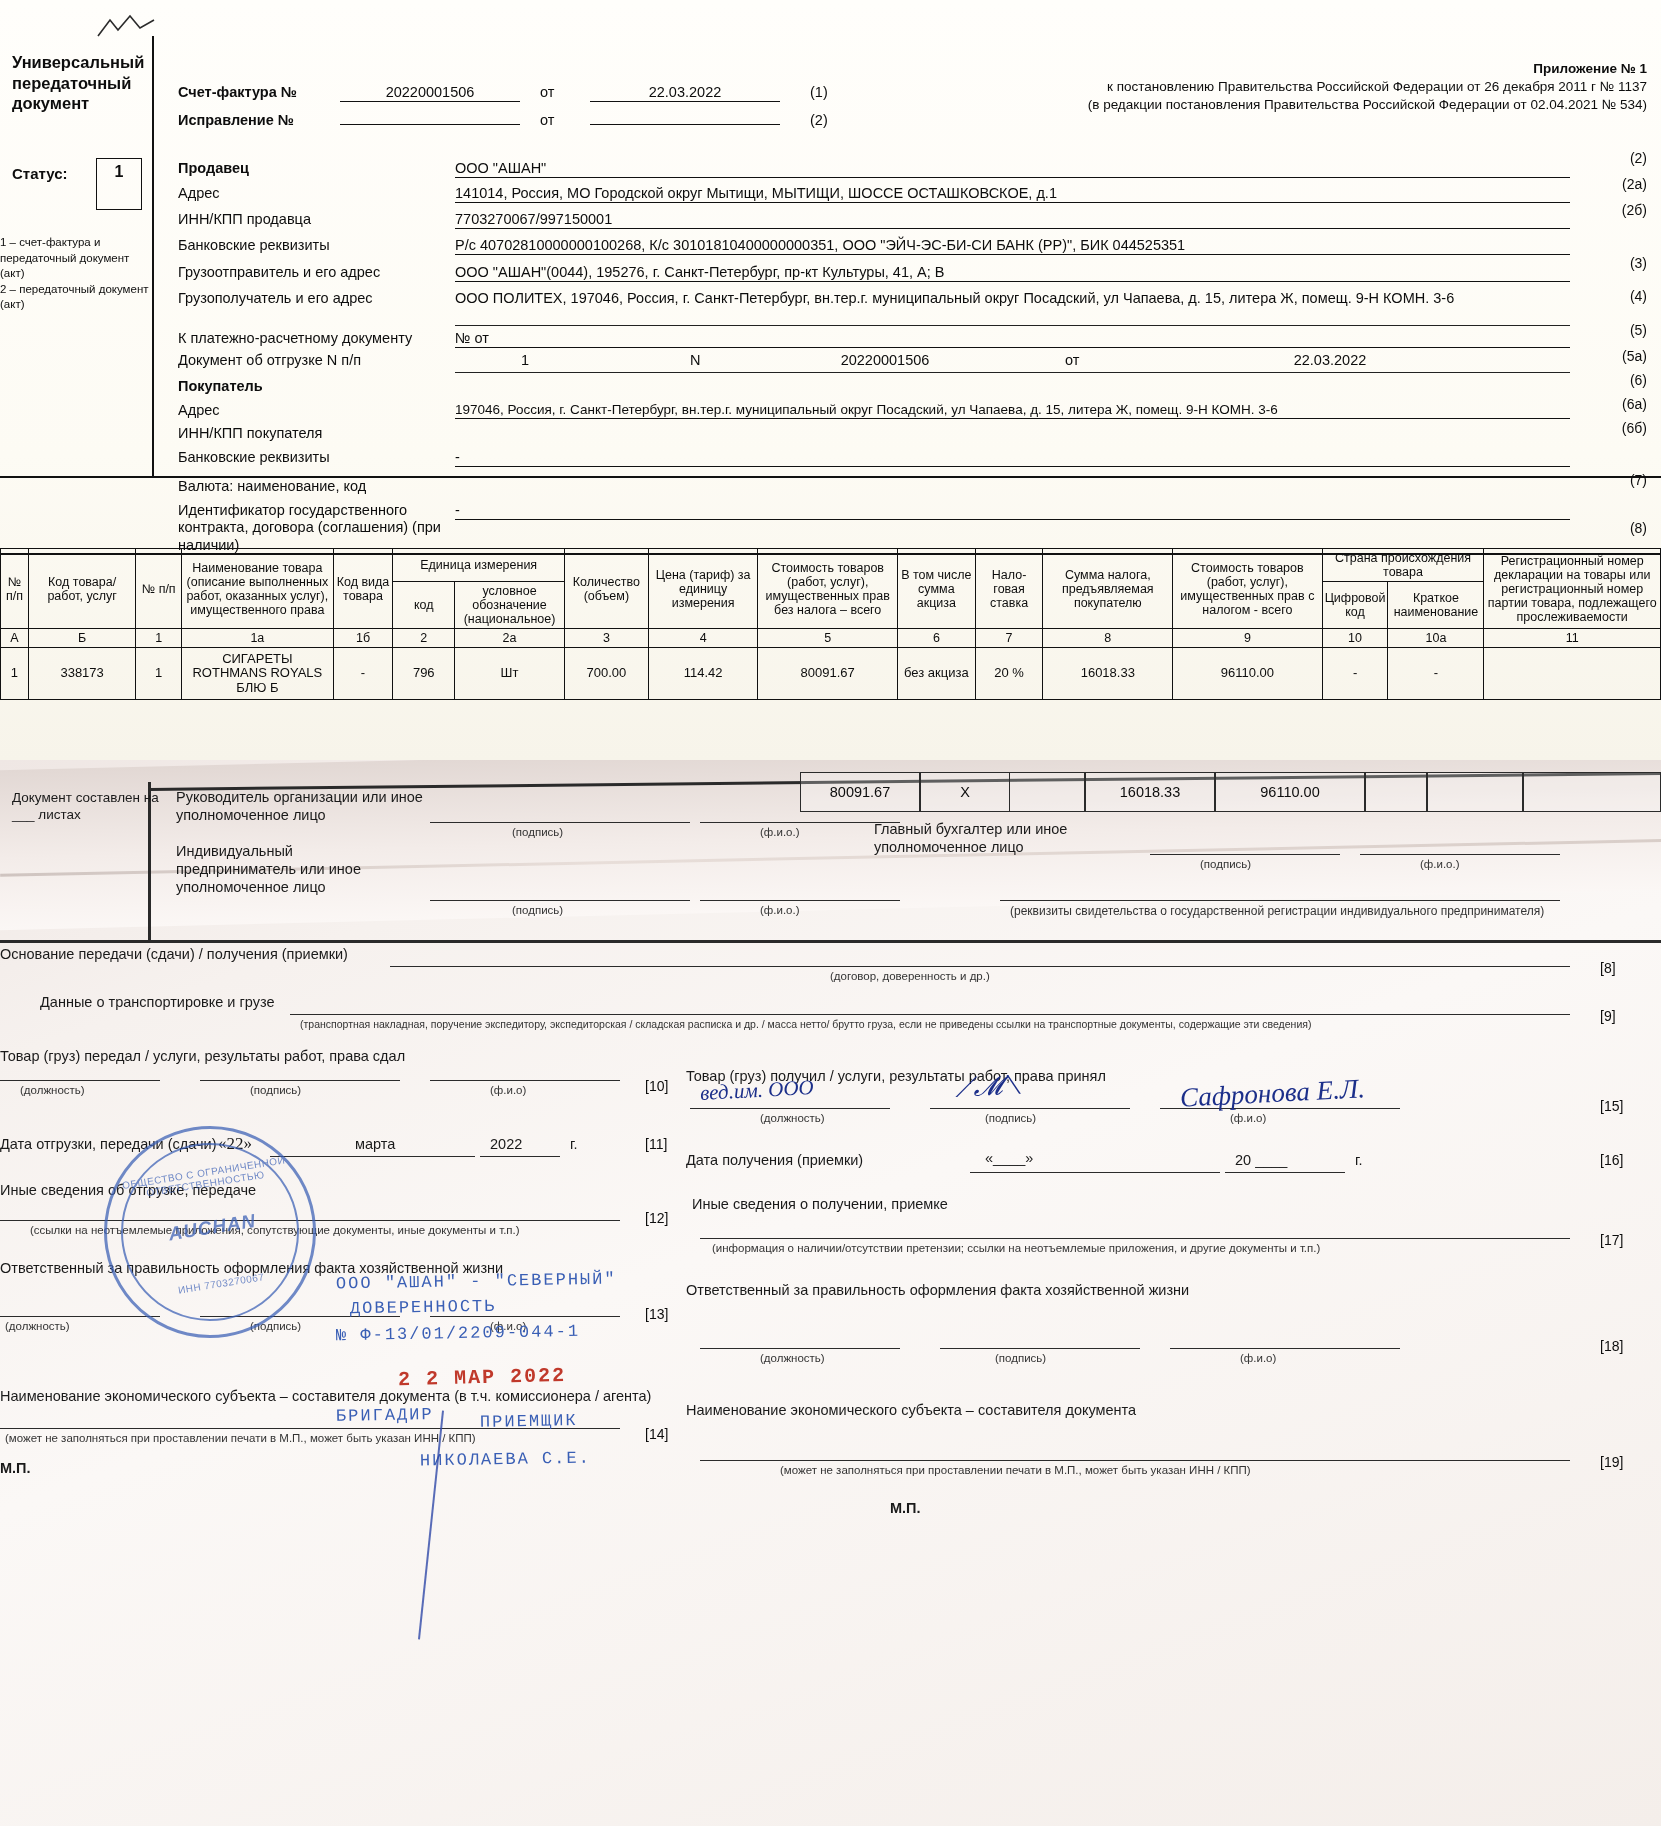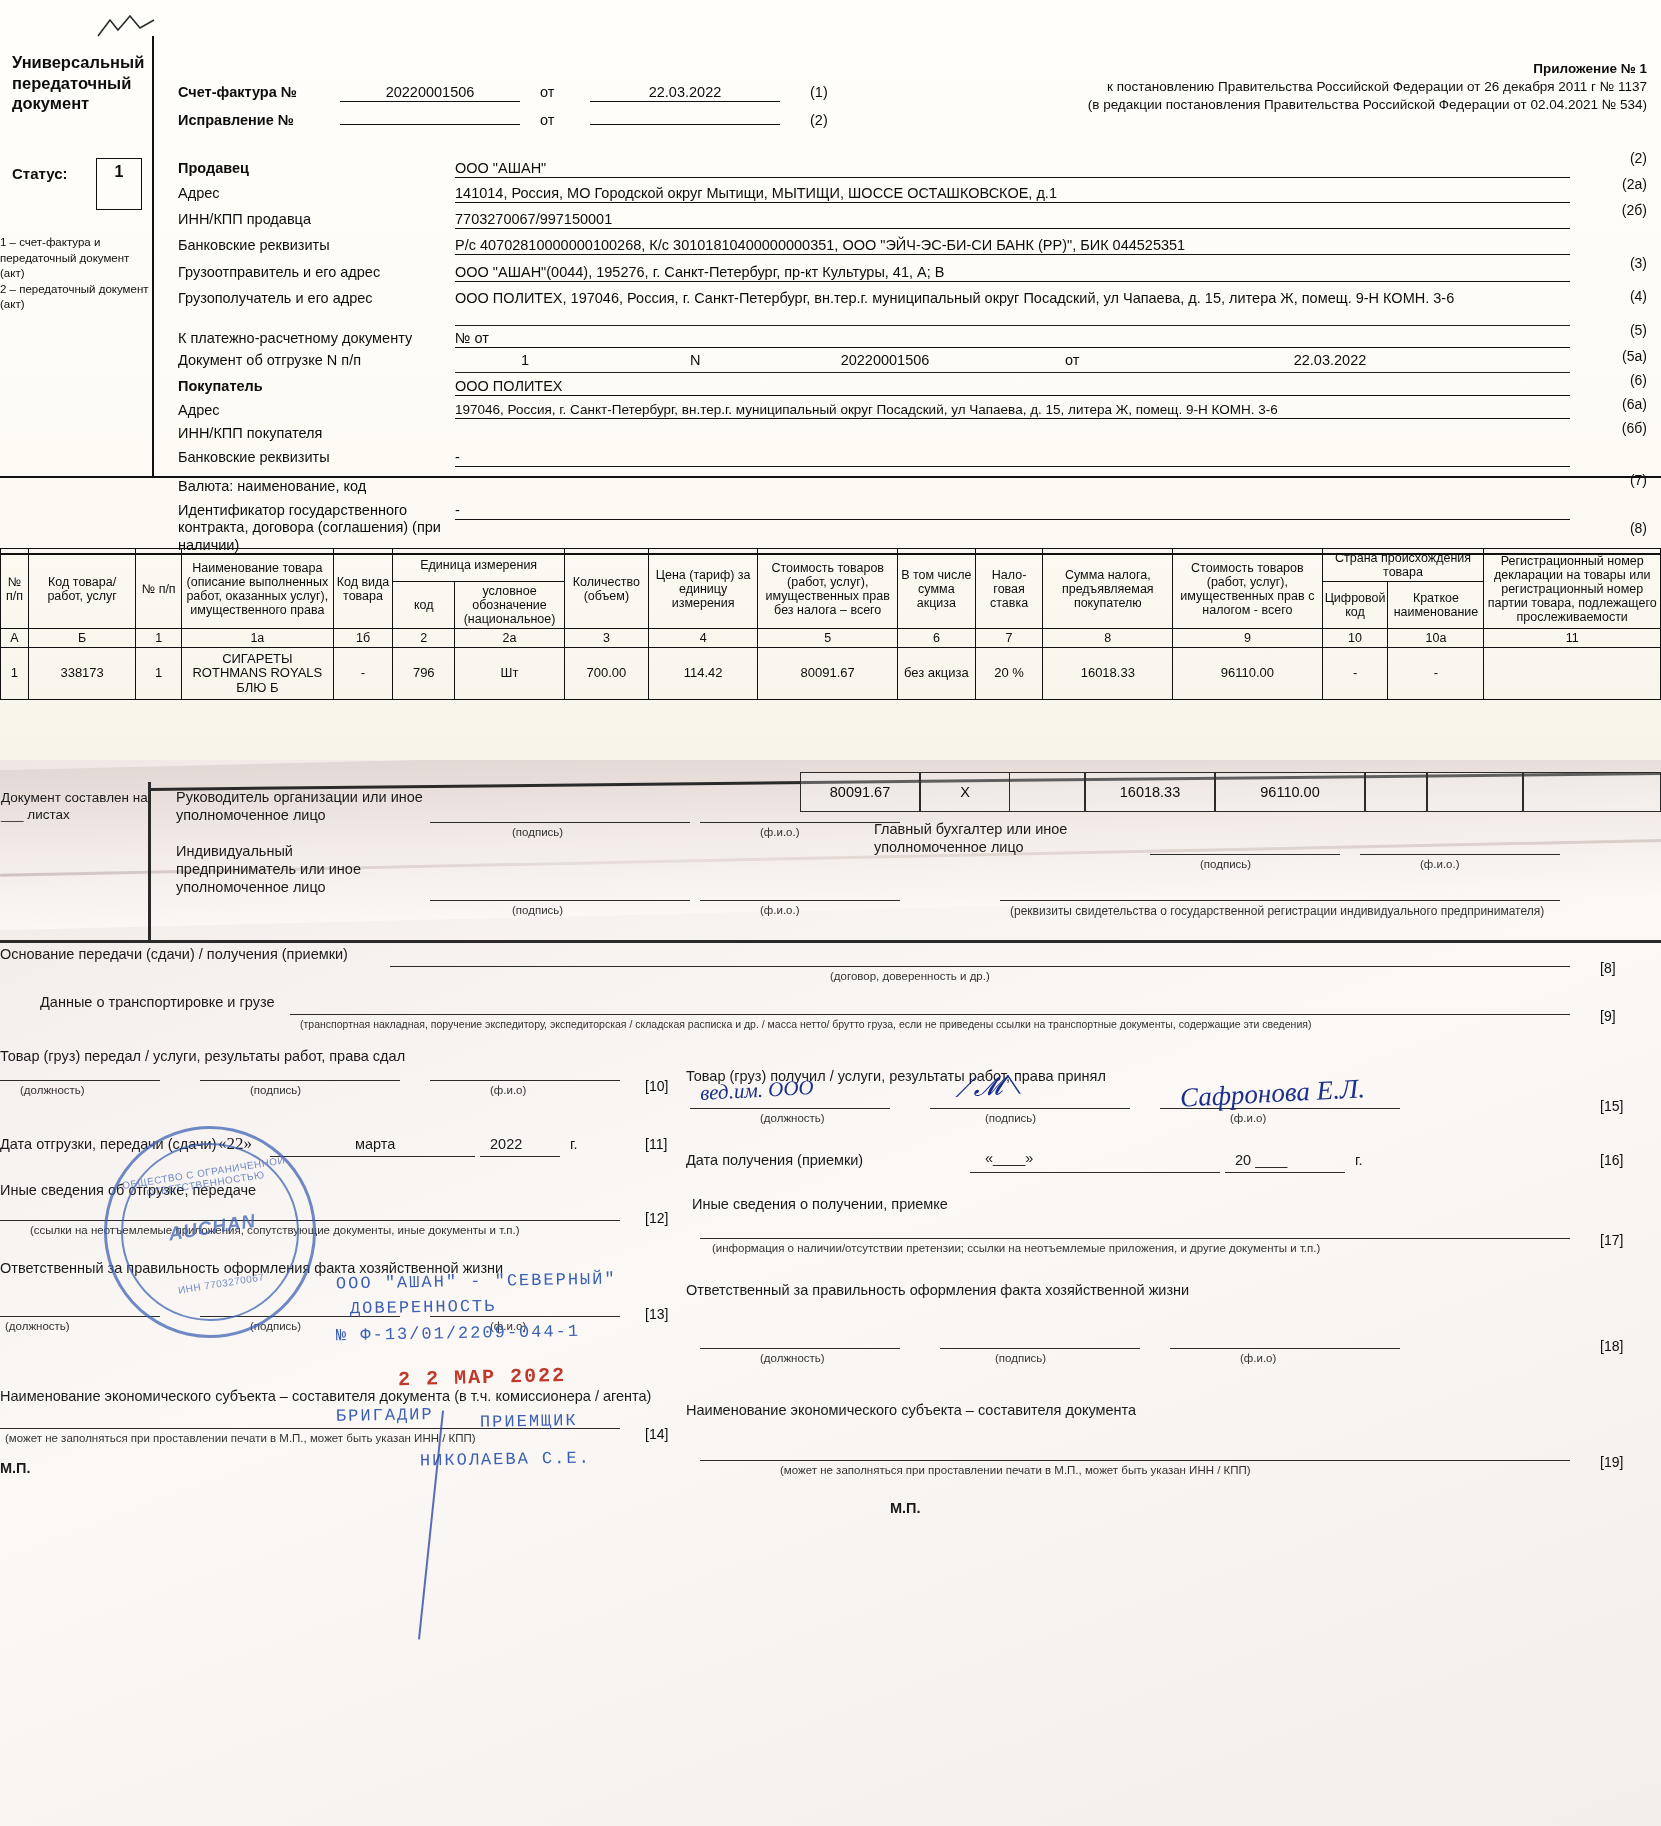--- a/index.html
+++ b/index.html
@@ -197,21 +197,20 @@
   <div class="tl t" style="left:178px; top:352px;">Документ об отгрузке N п/п</div>
   <div class="tl t ctr" style="left:455px; top:352px; width:140px;">1</div>
   <div class="tl t" style="left:690px; top:352px;">N</div>
   <div class="tl t ctr" style="left:760px; top:352px; width:250px;">20220001506</div>
   <div class="tl t" style="left:1065px; top:352px;">от</div>
   <div class="tl t ctr" style="left:1230px; top:352px; width:200px;">22.03.2022</div>
   <div class="line" style="left:455px; top:372px; width:1115px; background:#222;"></div>
   <div class="tl t code-right" style="top:348px;">(5а)</div>
 
   <div class="tl t b" style="left:178px; top:378px;">Покупатель</div>
-  <div class="tl t u" style="left:455px; top:378px; width:1115px;">ООО ПОЛИТЕХ</div>
   <div class="tl t code-right" style="top:372px;">(6)</div>
 
   <div class="tl t" style="left:178px; top:402px;">Адрес</div>
   <div class="tl t u" style="left:455px; top:402px; width:1115px; font-size:13.5px;">197046, Россия, г. Санкт-Петербург, вн.тер.г. муниципальный округ Посадский, ул Чапаева, д. 15, литера Ж, помещ. 9-Н КОМН. 3-6</div>
   <div class="tl t code-right" style="top:396px;">(6а)</div>
 
   <div class="tl t" style="left:178px; top:425px;">ИНН/КПП покупателя</div>
   <div class="tl t code-right" style="top:420px;">(6б)</div>
 
   <div class="tl t" style="left:178px; top:449px;">Банковские реквизиты</div>
@@ -325,21 +324,21 @@
 
   <div class="totals-cell" style="left:800px; top:12px; width:120px;">80091.67</div>
   <div class="totals-cell" style="left:920px; top:12px; width:90px;">X</div>
   <div class="totals-cell" style="left:1010px; top:12px; width:75px; border-left:none;"></div>
   <div class="totals-cell" style="left:1085px; top:12px; width:130px;">16018.33</div>
   <div class="totals-cell" style="left:1215px; top:12px; width:150px;">96110.00</div>
   <div class="totals-cell" style="left:1365px; top:12px; width:62px;"></div>
   <div class="totals-cell" style="left:1427px; top:12px; width:96px;"></div>
   <div class="totals-cell" style="left:1523px; top:12px; width:138px;"></div>
 
-  <div class="tb" style="left:1px; top:30px; width:150px; white-space:normal; font-size:13.5px; line-height:1.25;">Документ составлен на ___ листах</div>
+  <div class="tb" style="left:12px; top:30px; width:150px; white-space:normal; font-size:13.5px; line-height:1.25;">Документ составлен на ___ листах</div>
 
   <div class="tb" style="left:176px; top:28px; width:250px; white-space:normal; line-height:1.25;">Руководитель организации или иное уполномоченное лицо</div>
   <div class="line" style="left:430px; top:62px; width:260px;"></div>
   <div class="tb cap" style="left:512px; top:66px;">(подпись)</div>
   <div class="line" style="left:700px; top:62px; width:200px;"></div>
   <div class="tb cap" style="left:760px; top:66px;">(ф.и.о.)</div>
 
   <div class="tb" style="left:874px; top:60px; width:260px; white-space:normal; line-height:1.25;">Главный бухгалтер или иное уполномоченное лицо</div>
   <div class="line" style="left:1150px; top:94px; width:190px;"></div>
   <div class="tb cap" style="left:1200px; top:98px;">(подпись)</div>

